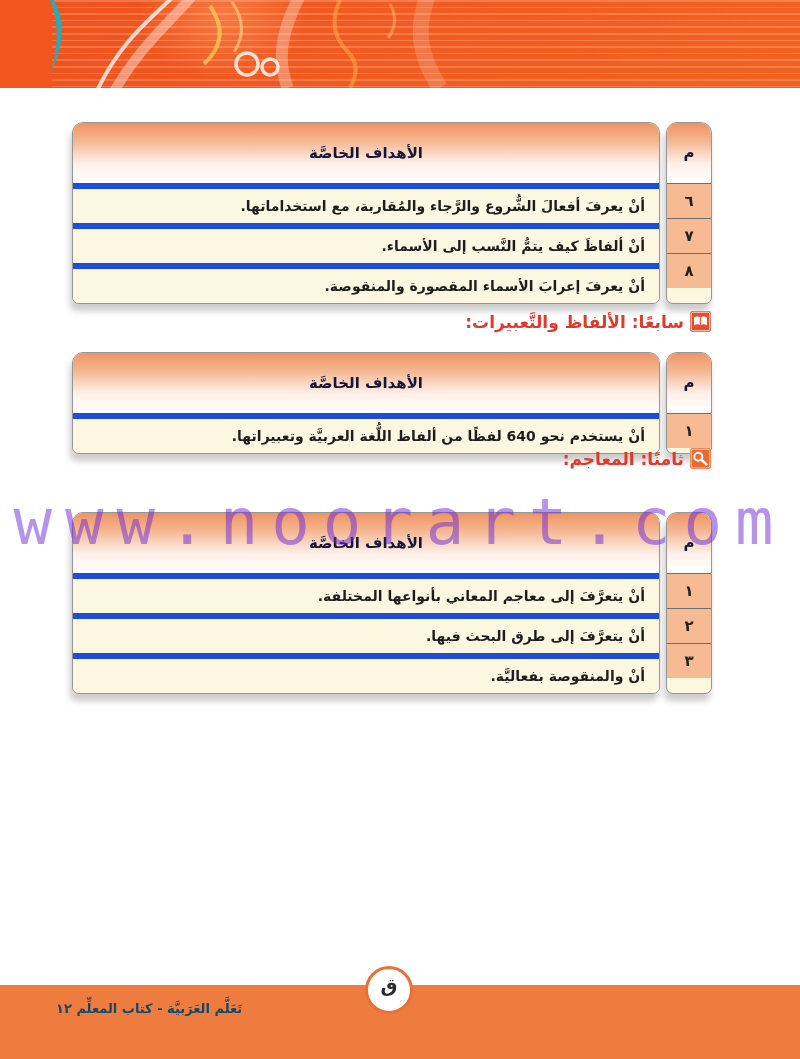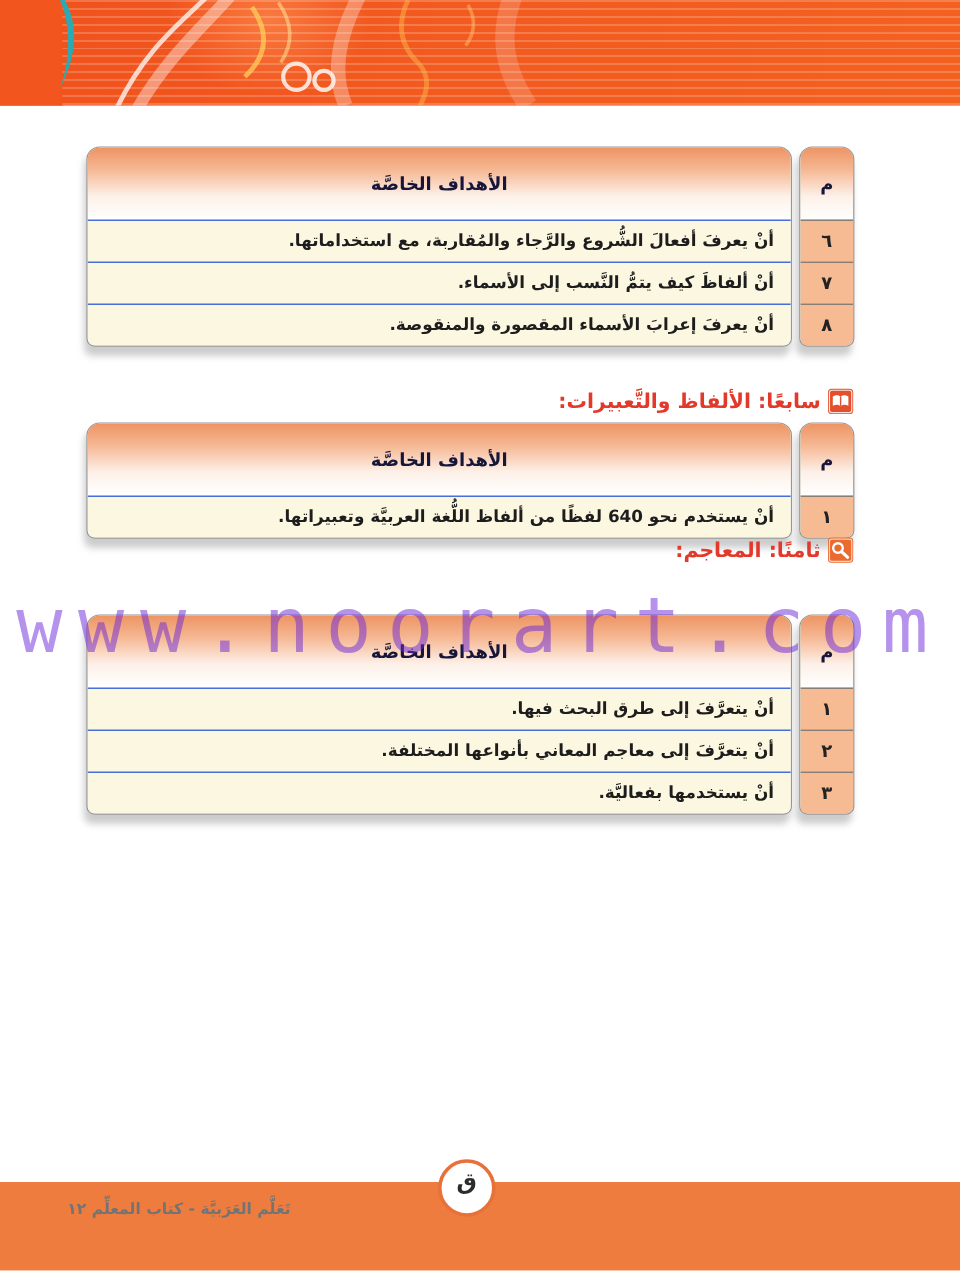--- a/index.html
+++ b/index.html
@@ -40,33 +40,33 @@
     height:60px; display:flex; align-items:center; justify-content:center;
     background:linear-gradient(180deg,#EE9465 0%,#F5B792 30%,#FDF1E9 68%,#ffffff 100%);
     font-weight:bold; font-size:15px; color:#16163a;
   }
   .num-cell{
     height:34px; background:#F7BB93; border-top:1px solid #6e6e6e;
     display:flex; align-items:center; justify-content:center;
     font-weight:bold; font-size:15px; color:#222222;
   }
   .row-cell{
-    height:34px; background:#FBF7E1; border-top:1px solid #1d4ed8;
+    height:34px; background:#FBF7E1; border-top:6px solid #1d4ed8;
     display:flex; align-items:center; padding:0 14px 0 8px;
     font-weight:bold; font-size:14px; color:#1d1d1d; white-space:nowrap;text-align:right;
   }
   .t1{top:122px;} .t2{top:352px;} .t3{top:512px;}
 
   
   .section-heading{
     position:absolute; right:89px; display:flex; direction:rtl;
     align-items:center; gap:6px;
     color:#E2392A; font-weight:bold; font-size:17px; white-space:nowrap;
   }
-  .h1{top:324px;} .h2{top:448px;}
+  .h1{top:311px;} .h2{top:448px;}
   .h-icon{
     width:21px; height:21px; border-radius:3px; display:inline-flex;
     align-items:center; justify-content:center; flex:0 0 21px;
   }
   .h-icon.book{background:#E4502B;}
   .h-icon.magnifier{background:#EA6A2F;}
 
   
   .watermark{
     position:absolute; top:490px; left:0; width:800px; text-align:center;
@@ -83,21 +83,21 @@
   }
   .page-number-circle{
     position:absolute; top:966px; left:365px; width:48px; height:48px;
     background:#ffffff; border:3px solid #E8713A; border-radius:50%;
     box-sizing:border-box; display:flex; align-items:center; justify-content:center;
     padding-bottom:10px; z-index:3;
     font-weight:bold; font-size:19px; color:#2b2b2b;
   }
   .footer-title{
     position:absolute; top:1001px; left:56px; direction:rtl;
-    color:#737373; font-size:13px; font-weight:bold; white-space:nowrap; z-index:3;
+    color:#0c4a6e; font-size:13px; font-weight:bold; white-space:nowrap; z-index:3;
   }
 </style>
 </head>
 <body>
 
 <div class="page">
 
   <div class="header-band">
     <div class="corner-block"></div>
     <svg width="800" height="88" viewBox="0 0 800 88">
@@ -165,23 +165,23 @@
 
   <div class="goals-table t3">
     <div class="num-box">
       <div class="thead">م</div>
       <div class="num-cell">١</div>
       <div class="num-cell">٢</div>
       <div class="num-cell">٣</div>
     </div>
     <div class="main-box">
       <div class="thead">الأهداف الخاصَّة</div>
+      <div class="row-cell">أنْ يتعرَّفَ إلى معاجم المعاني بأنواعها المختلفة.</div>
       <div class="row-cell">أنْ يتعرَّفَ إلى طرق البحث فيها.</div>
-      <div class="row-cell">أنْ يتعرَّفَ إلى معاجم المعاني بأنواعها المختلفة.</div>
-      <div class="row-cell">أنْ يستخدمها بفعاليَّة.</div>
+      <div class="row-cell">أنْ والمنقوصة بفعاليَّة.</div>
     </div>
   </div>
 
   <div class="watermark">www.noorart.com</div>
 
   <div class="footer-band"></div>
   <div class="page-number-circle">ق</div>
   <div class="footer-title">تَعَلَّم العَرَبيَّة - كتاب المعلِّم ١٢</div>
 
 </div>

